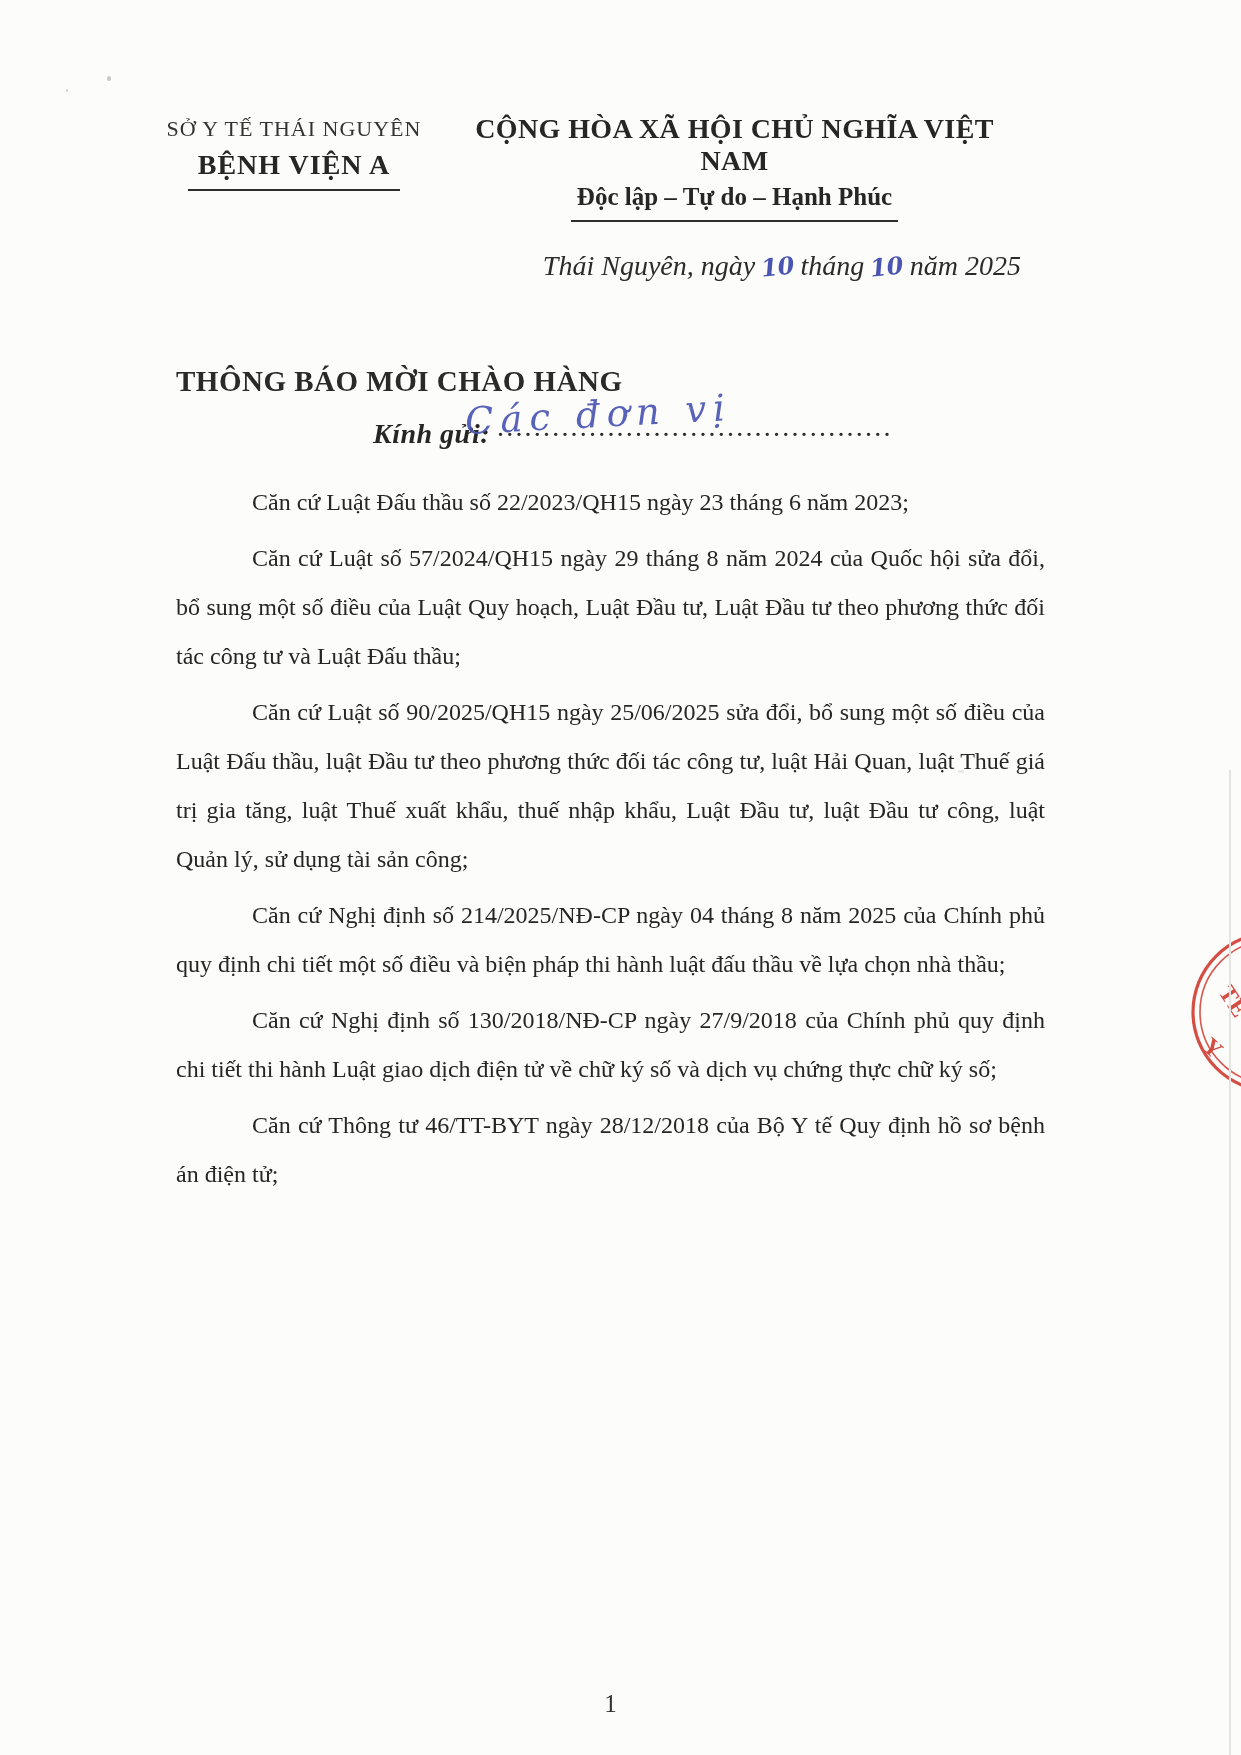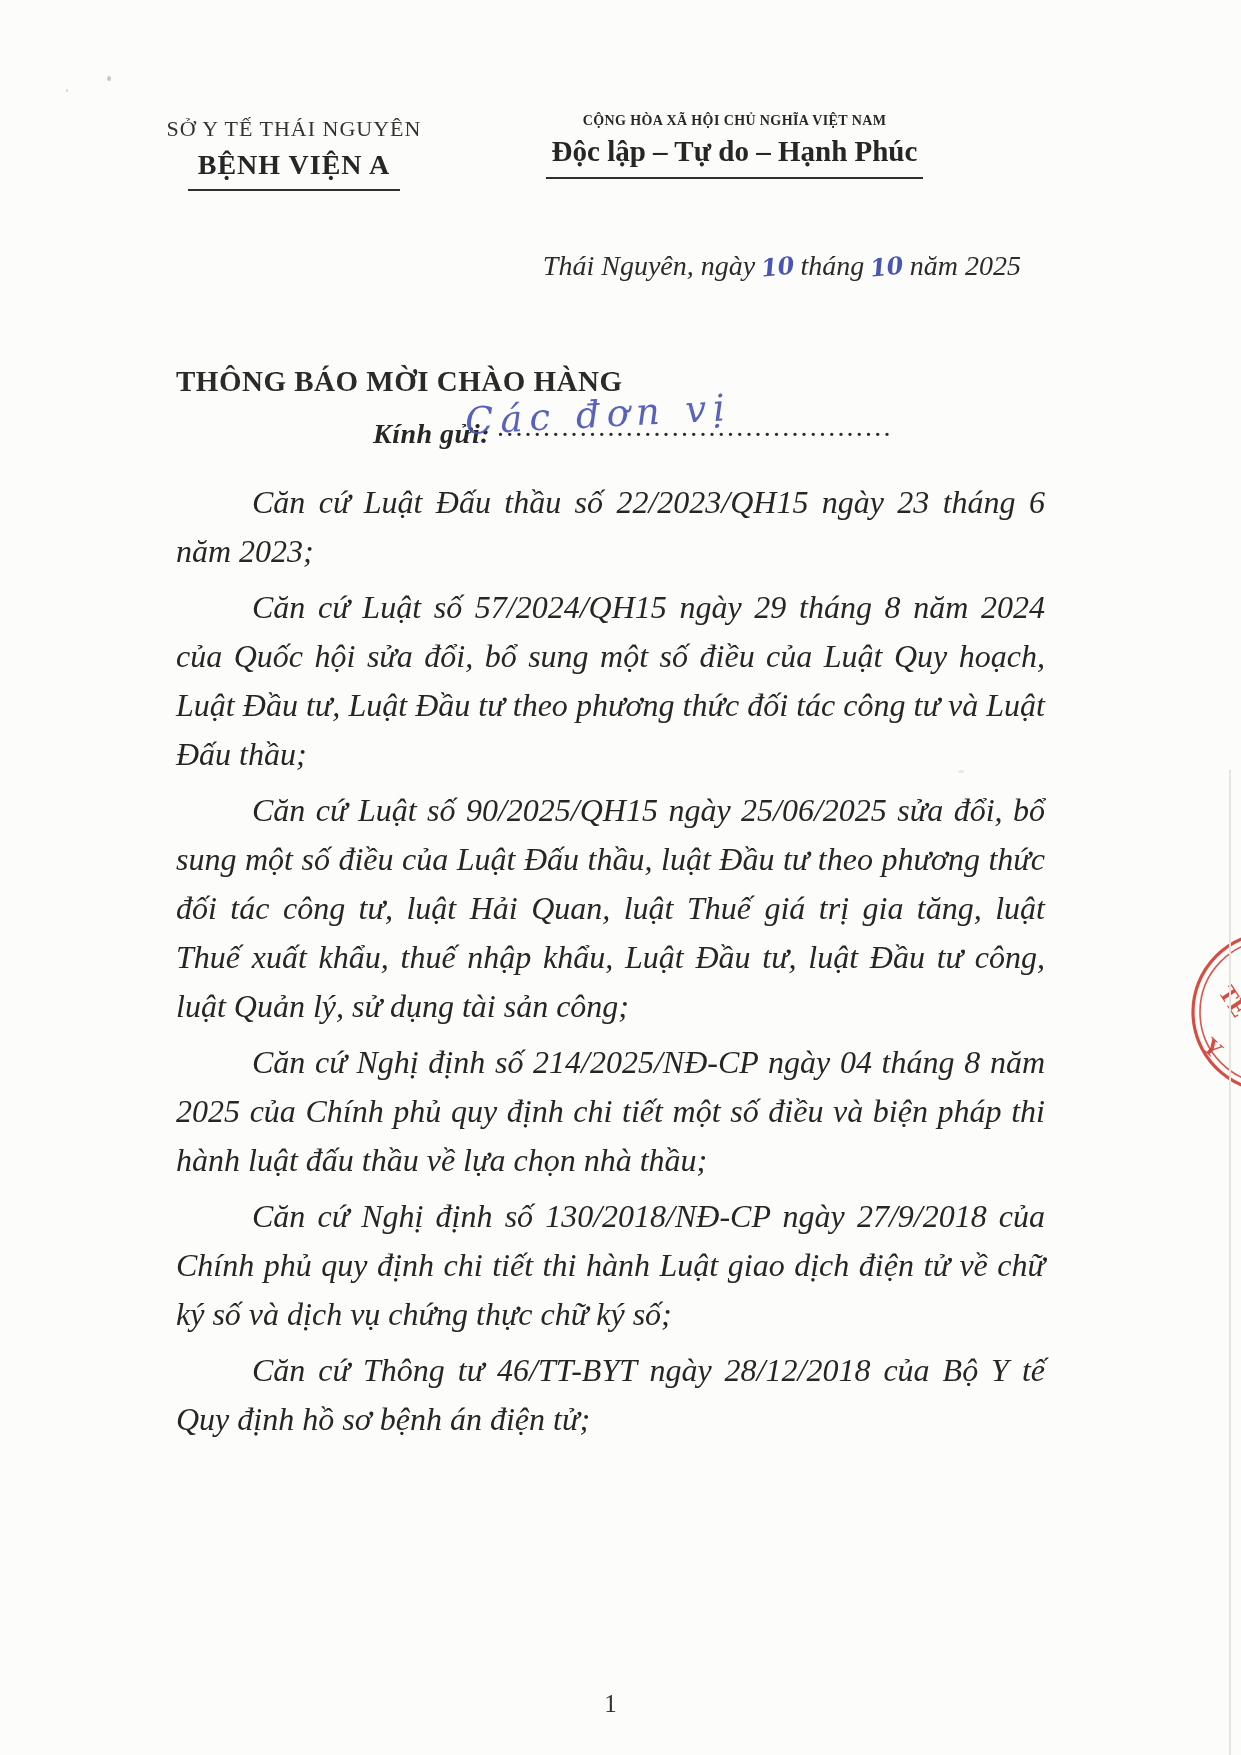--- a/index.html
+++ b/index.html
@@ -11,40 +11,40 @@
     overflow:hidden;
     font-family:"Liberation Serif","DejaVu Serif",serif;
     color:#262626;
   }
   
   .hdr-left{position:absolute;top:116px;left:138px;width:312px;text-align:center;}
   .hdr-left .org{font-size:22px;letter-spacing:1px;color:#333;}
   .hdr-left .unit{display:inline-block;margin-top:7px;font-size:28px;font-weight:bold;
                   padding:0 10px 8px 10px;border-bottom:2px solid #2e2e2e;letter-spacing:1px;}
   .hdr-right{position:absolute;top:113px;left:462px;width:545px;text-align:center;}
-  .hdr-right .nation{font-size:14px;font-weight:bold;letter-spacing:.4px;}
-  .hdr-right .motto{display:inline-block;margin-top:6px;font-size:29px;font-weight:bold;
+  .hdr-right .nation{font-size:28px;font-weight:bold;letter-spacing:.4px;}
+  .hdr-right .motto{display:inline-block;margin-top:6px;font-size:25px;font-weight:bold;
                     padding:0 6px 9px 6px;border-bottom:2.5px solid #2e2e2e;}
   
   .dateline{position:absolute;top:250px;right:220px;font-style:italic;font-size:28px;color:#2b2b2b;white-space:nowrap;}
   .hw{color:#4a55b3;font-family:"DejaVu Serif",serif;font-style:italic;}
   .dateline .hw{font-size:24px;display:inline-block;transform:rotate(-6deg);margin:0 6px;font-weight:bold;}
   
   .doc-title{position:absolute;top:365px;left:176px;width:869px;text-align:left;
              font-size:29px;font-weight:bold;letter-spacing:.5px;color:#2a2a2a;}
   
   .salutation{position:absolute;top:411px;left:373px;white-space:nowrap;font-size:28px;}
   .salutation .label{font-weight:bold;letter-spacing:.5px;font-style:italic;}
   .salutation .dots{display:inline-block;width:392px;overflow:hidden;vertical-align:baseline;
                     letter-spacing:2.2px;color:#2b2b2b;}
   .salutation .hw-recipient{position:absolute;left:92px;top:-18px;font-size:37px;
                     letter-spacing:7px;transform:rotate(-3deg);opacity:.92;}
   
   .body-text{position:absolute;top:478px;left:176px;width:869px;
-             font-size:32px;line-height:49px;text-align:justify;color:#262626;font-style:italic;}
+             font-size:24px;line-height:49px;text-align:justify;color:#262626;}
   .body-text p{margin:0 0 7px 0;text-indent:76px;}
   
   .page-num{position:absolute;top:1690px;left:176px;width:869px;text-align:center;font-size:25px;color:#333;}
   
   .stamp{position:absolute;left:1181px;top:922px;width:60px;height:180px;}
   
   .scan-line{position:absolute;left:1229px;top:770px;width:2px;height:985px;background:#e4e4e0;}
   .speck{position:absolute;border-radius:50%;background:#9a9a98;}
   .s1{left:107px;top:76px;width:4px;height:5px;opacity:.55;}
   .s2{left:66px;top:89px;width:2px;height:3px;opacity:.45;}

